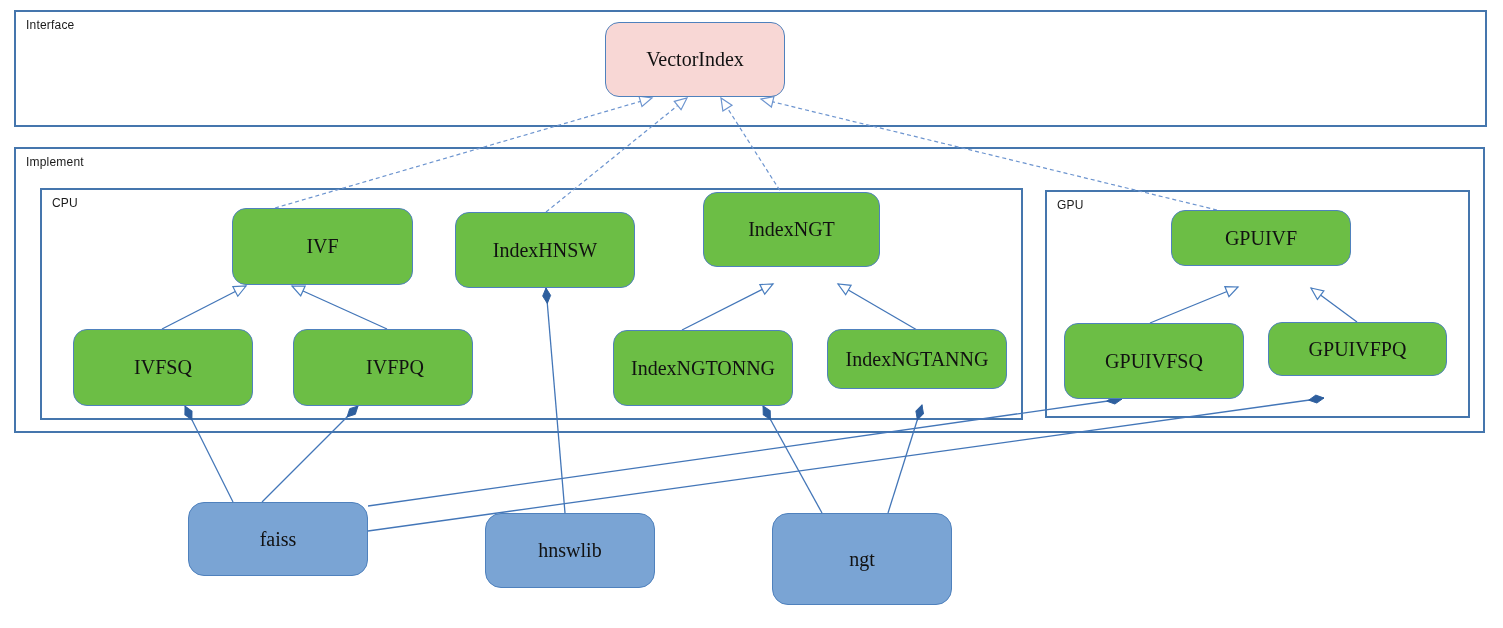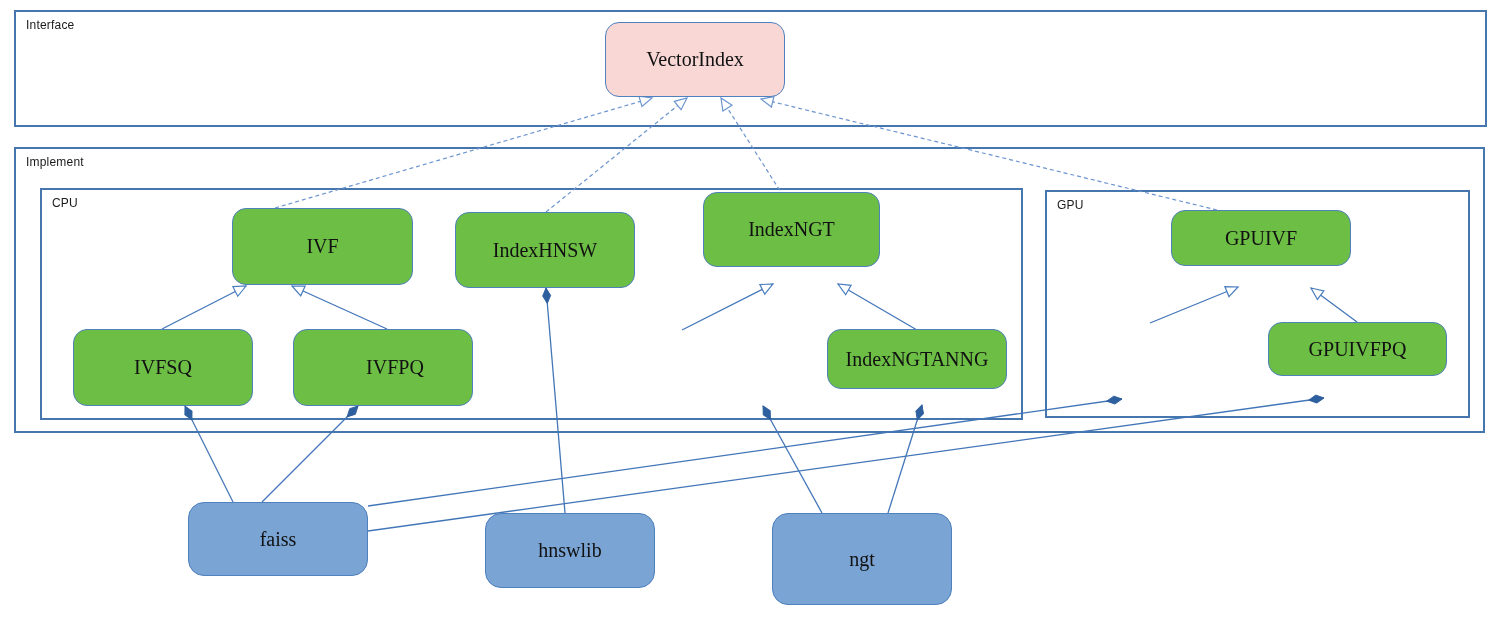--- a/index.html
+++ b/index.html
@@ -130,25 +130,31 @@
   </div>
 
   <div class="node node-green" style="left:73px;top:329px;width:180px;height:77px;">
     <span>IVFSQ</span>
   </div>
 
   <div class="node node-green" style="left:293px;top:329px;width:180px;height:77px;padding-left:24px;">
     <span>IVFPQ</span>
   </div>
 
+  <div class="node node-green" style="left:613px;top:330px;width:180px;height:76px;">
+    <span>IndexNGTONNG</span>
+  </div>
 
   <div class="node node-green" style="left:827px;top:329px;width:180px;height:60px;">
     <span>IndexNGTANNG</span>
   </div>
 
+  <div class="node node-green" style="left:1064px;top:323px;width:180px;height:76px;">
+    <span>GPUIVFSQ</span>
+  </div>
 
   <div class="node node-green" style="left:1268px;top:322px;width:179px;height:54px;justify-content:center;">
     <span>GPUIVFPQ</span>
   </div>
 
   <div class="node node-blue" style="left:188px;top:502px;width:180px;height:74px;">
     <span>faiss</span>
   </div>
 
   <div class="node node-blue" style="left:485px;top:513px;width:170px;height:75px;">

